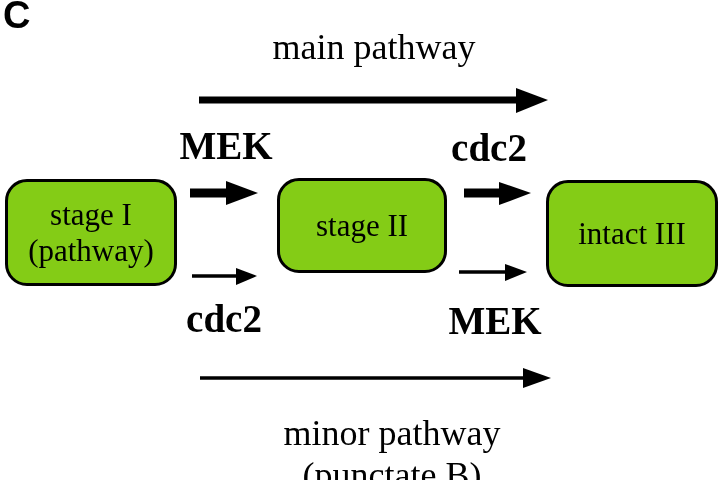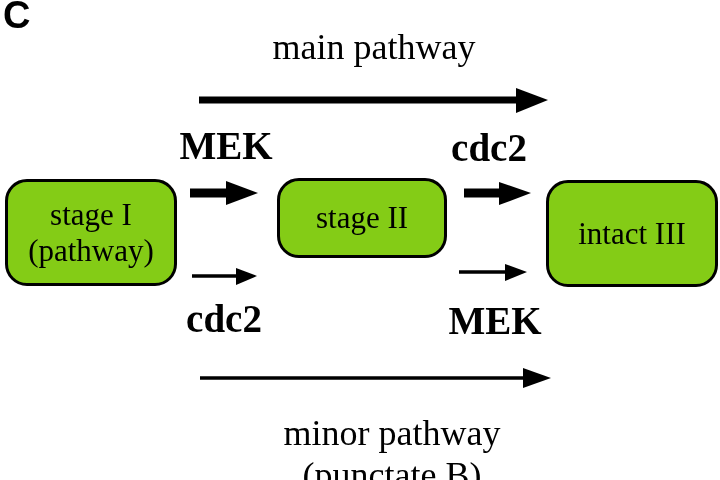--- a/index.html
+++ b/index.html
@@ -53,21 +53,21 @@
     display: flex;
     flex-direction: column;
     align-items: center;
     justify-content: center;
     text-align: center;
     font-size: 31px;
     line-height: 1.15;
     white-space: nowrap;
   }
   .stage-box.s1 { left: 5px;   top: 179px; width: 172px; height: 107px; }
-  .stage-box.s2 { left: 277px; top: 178px; width: 170px; height: 80px; }
+  .stage-box.s2 { left: 277px; top: 178px; width: 170px; height: 95px; }
   .stage-box.s3 { left: 546px; top: 180px; width: 172px; height: 107px; }
   .kinase-label {
     position: absolute;
     transform: translateX(-50%);
     font-size: 39px;
     line-height: 1.0;
     white-space: nowrap;
     color: #000;
     font-weight: bold;
   }

